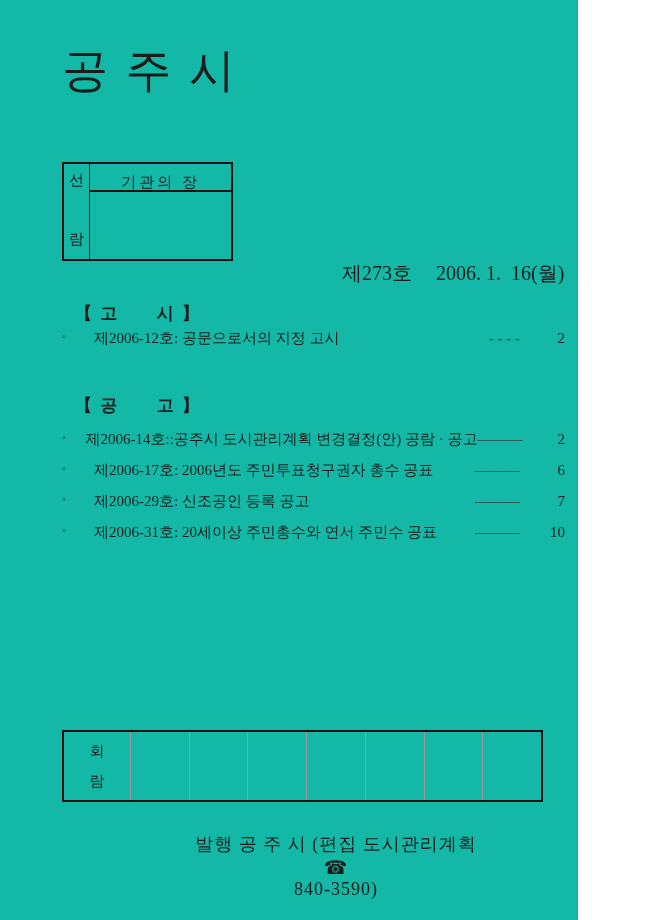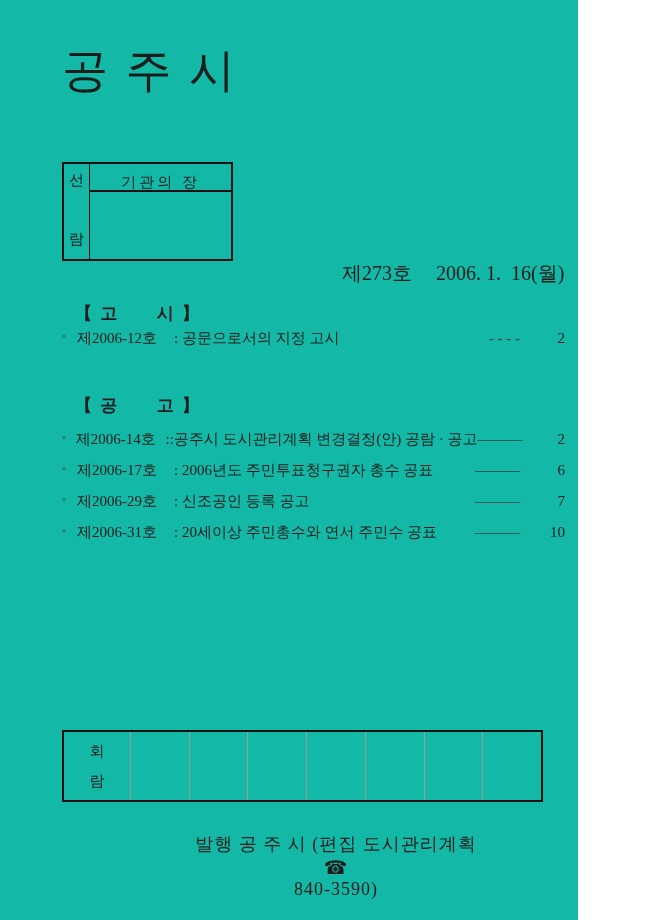--- a/index.html
+++ b/index.html
@@ -79,21 +79,21 @@
     display: flex;
     align-items: baseline;
     font-size: 15px;
   }
   .bullet {
     width: 15px;
     font-size: 11px;
     position: relative;
     top: -3px;
   }
-  .doc-no { width: 97px; white-space: pre; }
+  .doc-no { width: 97px; white-space: pre; text-align: right; }
   .desc { flex: 1; white-space: pre; }
   .leader { margin-right: 11px; white-space: pre; color: #3a3a3a; }
   .page-no { width: 34px; text-align: right; }
   .circ-table {
     position: absolute;
     left: 62px; top: 730px;
     width: 481px; height: 72px;
     border: 2px solid #111;
     display: flex;
   }

